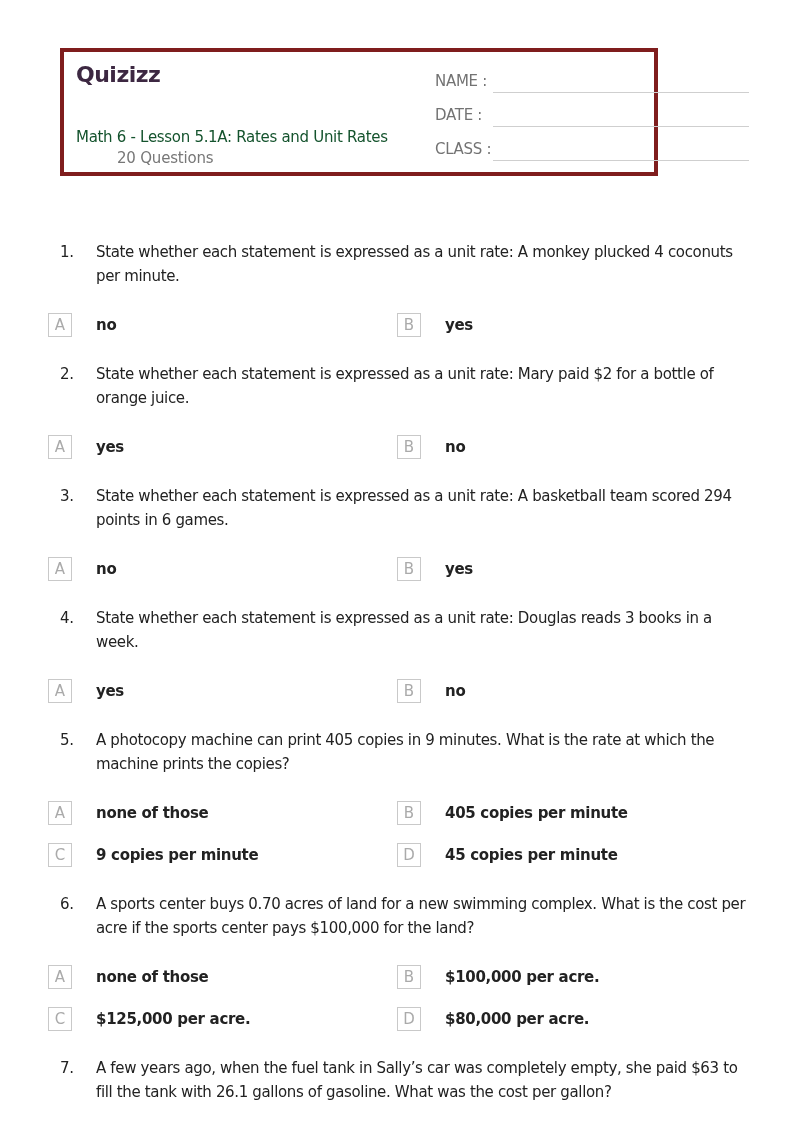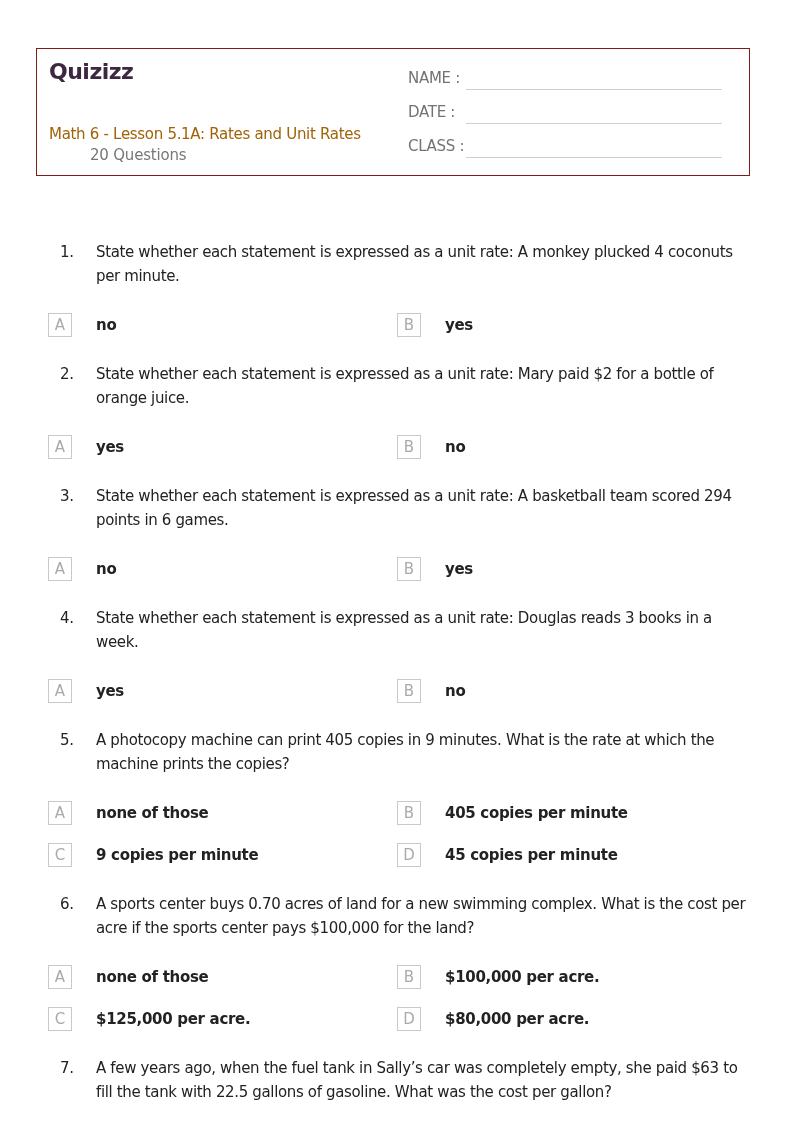--- a/index.html
+++ b/index.html
@@ -1,30 +1,30 @@
 <!DOCTYPE html>
 <html><head>
   <meta charset="utf-8">
   <style>
     * { box-sizing: border-box; margin: 0; padding: 0; }
     html, body { width: 794px; height: 1123px; background: #ffffff; overflow: hidden; }
     body { font-family: "DejaVu Sans", "Liberation Sans", sans-serif; color: #222; position: relative; }
 
     .header {
-      position: absolute; left: 36px; top: 48px; width: 714px; height: 128px;
-      border: 1px solid #7f1d1d;
+      position: absolute; left: 60px; top: 48px; width: 598px; height: 128px;
+      border: 4px solid #7f1d1d;
     }
     .logo {
       position: absolute; left: 12px; top: 10px;
       font-family: "DejaVu Sans", sans-serif; font-weight: bold;
       font-size: 22px; color: #3d2842; letter-spacing: -0.5px;
     }
     .title {
       position: absolute; left: 12px; top: 76px;
-      font-size: 15px; color: #a16207; letter-spacing: -0.3px;
+      font-size: 15px; color: #14532d; letter-spacing: -0.3px;
     }
     .subtitle {
       position: absolute; left: 12px; top: 97px;
       font-size: 15px; color: #777; letter-spacing: -0.2px; margin-left: 41px;
     }
     .fields { position: absolute; left: 371px; top: 18px; width: 314px; }
     .field { position: relative; height: 34px; }
     .field-label {
       position: absolute; left: 0; top: 2px; font-size: 15px; color: #737373;
       letter-spacing: -0.3px;
@@ -188,17 +188,17 @@
       <div class="opt">
         <span class="opt-letter">D</span>
         <span class="opt-text">$80,000 per acre.</span>
       </div>
     </div>
   </div>
 
   <div class="question" style="position:absolute; top:816px; left:0; width:698px;">
     <div class="q-row">
       <span class="q-num">7.</span>
-      <span>A few years ago, when the fuel tank in Sally’s car was completely empty, she paid $63 to fill the tank with 22.5 gallons of gasoline. What was the cost per gallon?</span>
+      <span>A few years ago, when the fuel tank in Sally’s car was completely empty, she paid $63 to fill the tank with 26.1 gallons of gasoline. What was the cost per gallon?</span>
     </div>
   </div>
 
 </div>
 
 </body></html>

